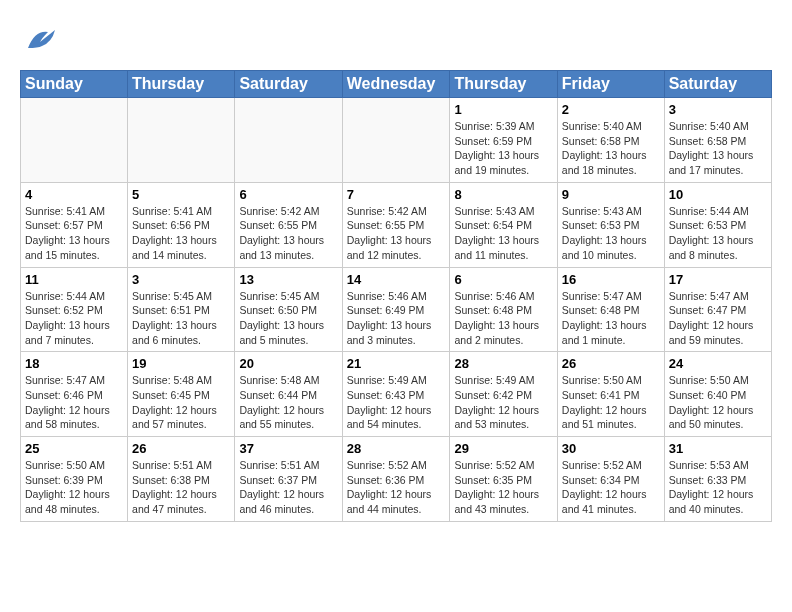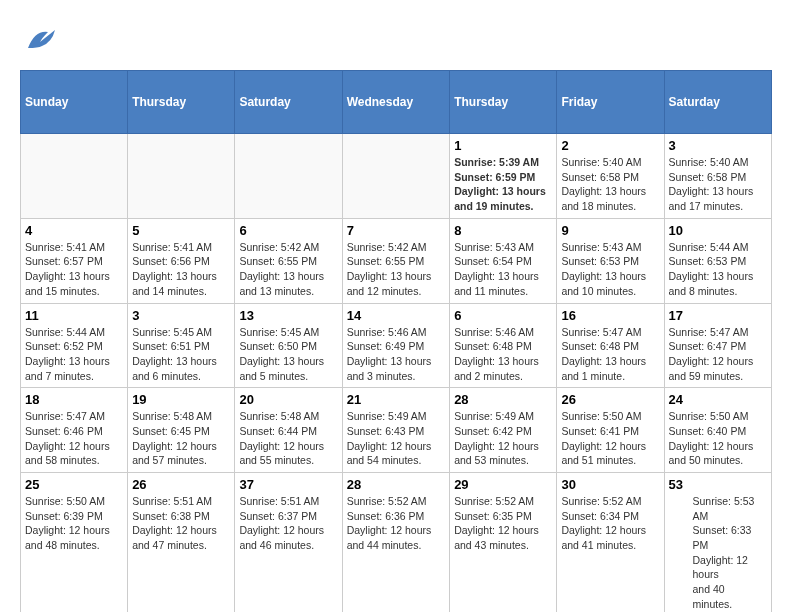--- a/index.html
+++ b/index.html
@@ -29,23 +29,23 @@
       color: #555;
     }
     .calendar {
       width: 100%;
       border-collapse: collapse;
       font-size: 11px;
     }
     .calendar th {
       background-color: #4a7fc1;
       color: #fff;
-      padding: 24px 4px;
+      padding: 4px 4px;
       text-align: left;
-      font-size: 12px;
+      font-size: 16px;
       border: 1px solid #3a6aaa;
     }
     .calendar td {
       border: 1px solid #ccc;
       vertical-align: top;
       padding: 4px;
       width: 108px;
       min-height: 80px;
       background: #fff;
     }
@@ -121,21 +121,21 @@
       </tr>
   </thead>
   <tbody id="calendar-body">
   <tr>
         <td class="empty"></td>
         <td class="empty"></td>
         <td class="empty"></td>
         <td class="empty"></td>
         <td>
           <span class="day-num">1</span>
-          <div class="day-info" style="white-space: pre-line; font-weight: bold;">Sunrise: 5:39 AM
+          <div class="day-info" style="white-space: pre-line;">Sunrise: 5:39 AM
 Sunset: 6:59 PM
 Daylight: 13 hours
 and 19 minutes.</div>
         </td>
         <td>
           <span class="day-num">2</span>
           <div class="day-info" style="white-space: pre-line;">Sunrise: 5:40 AM
 Sunset: 6:58 PM
 Daylight: 13 hours
 and 18 minutes.</div>
@@ -338,21 +338,21 @@
 and 43 minutes.</div>
         </td>
         <td>
           <span class="day-num">30</span>
           <div class="day-info" style="white-space: pre-line;">Sunrise: 5:52 AM
 Sunset: 6:34 PM
 Daylight: 12 hours
 and 41 minutes.</div>
         </td>
         <td>
-          <span class="day-num">53</span>
-          <div class="day-info" style="white-space: pre-line; margin-left: 24px;">Sunrise: 5:53 AM
+          <span class="day-num">31</span>
+          <div class="day-info" style="white-space: pre-line;">Sunrise: 5:53 AM
 Sunset: 6:33 PM
 Daylight: 12 hours
 and 40 minutes.</div>
         </td>
       </tr>
     </tbody>
 </table>
 
 </body></html>

